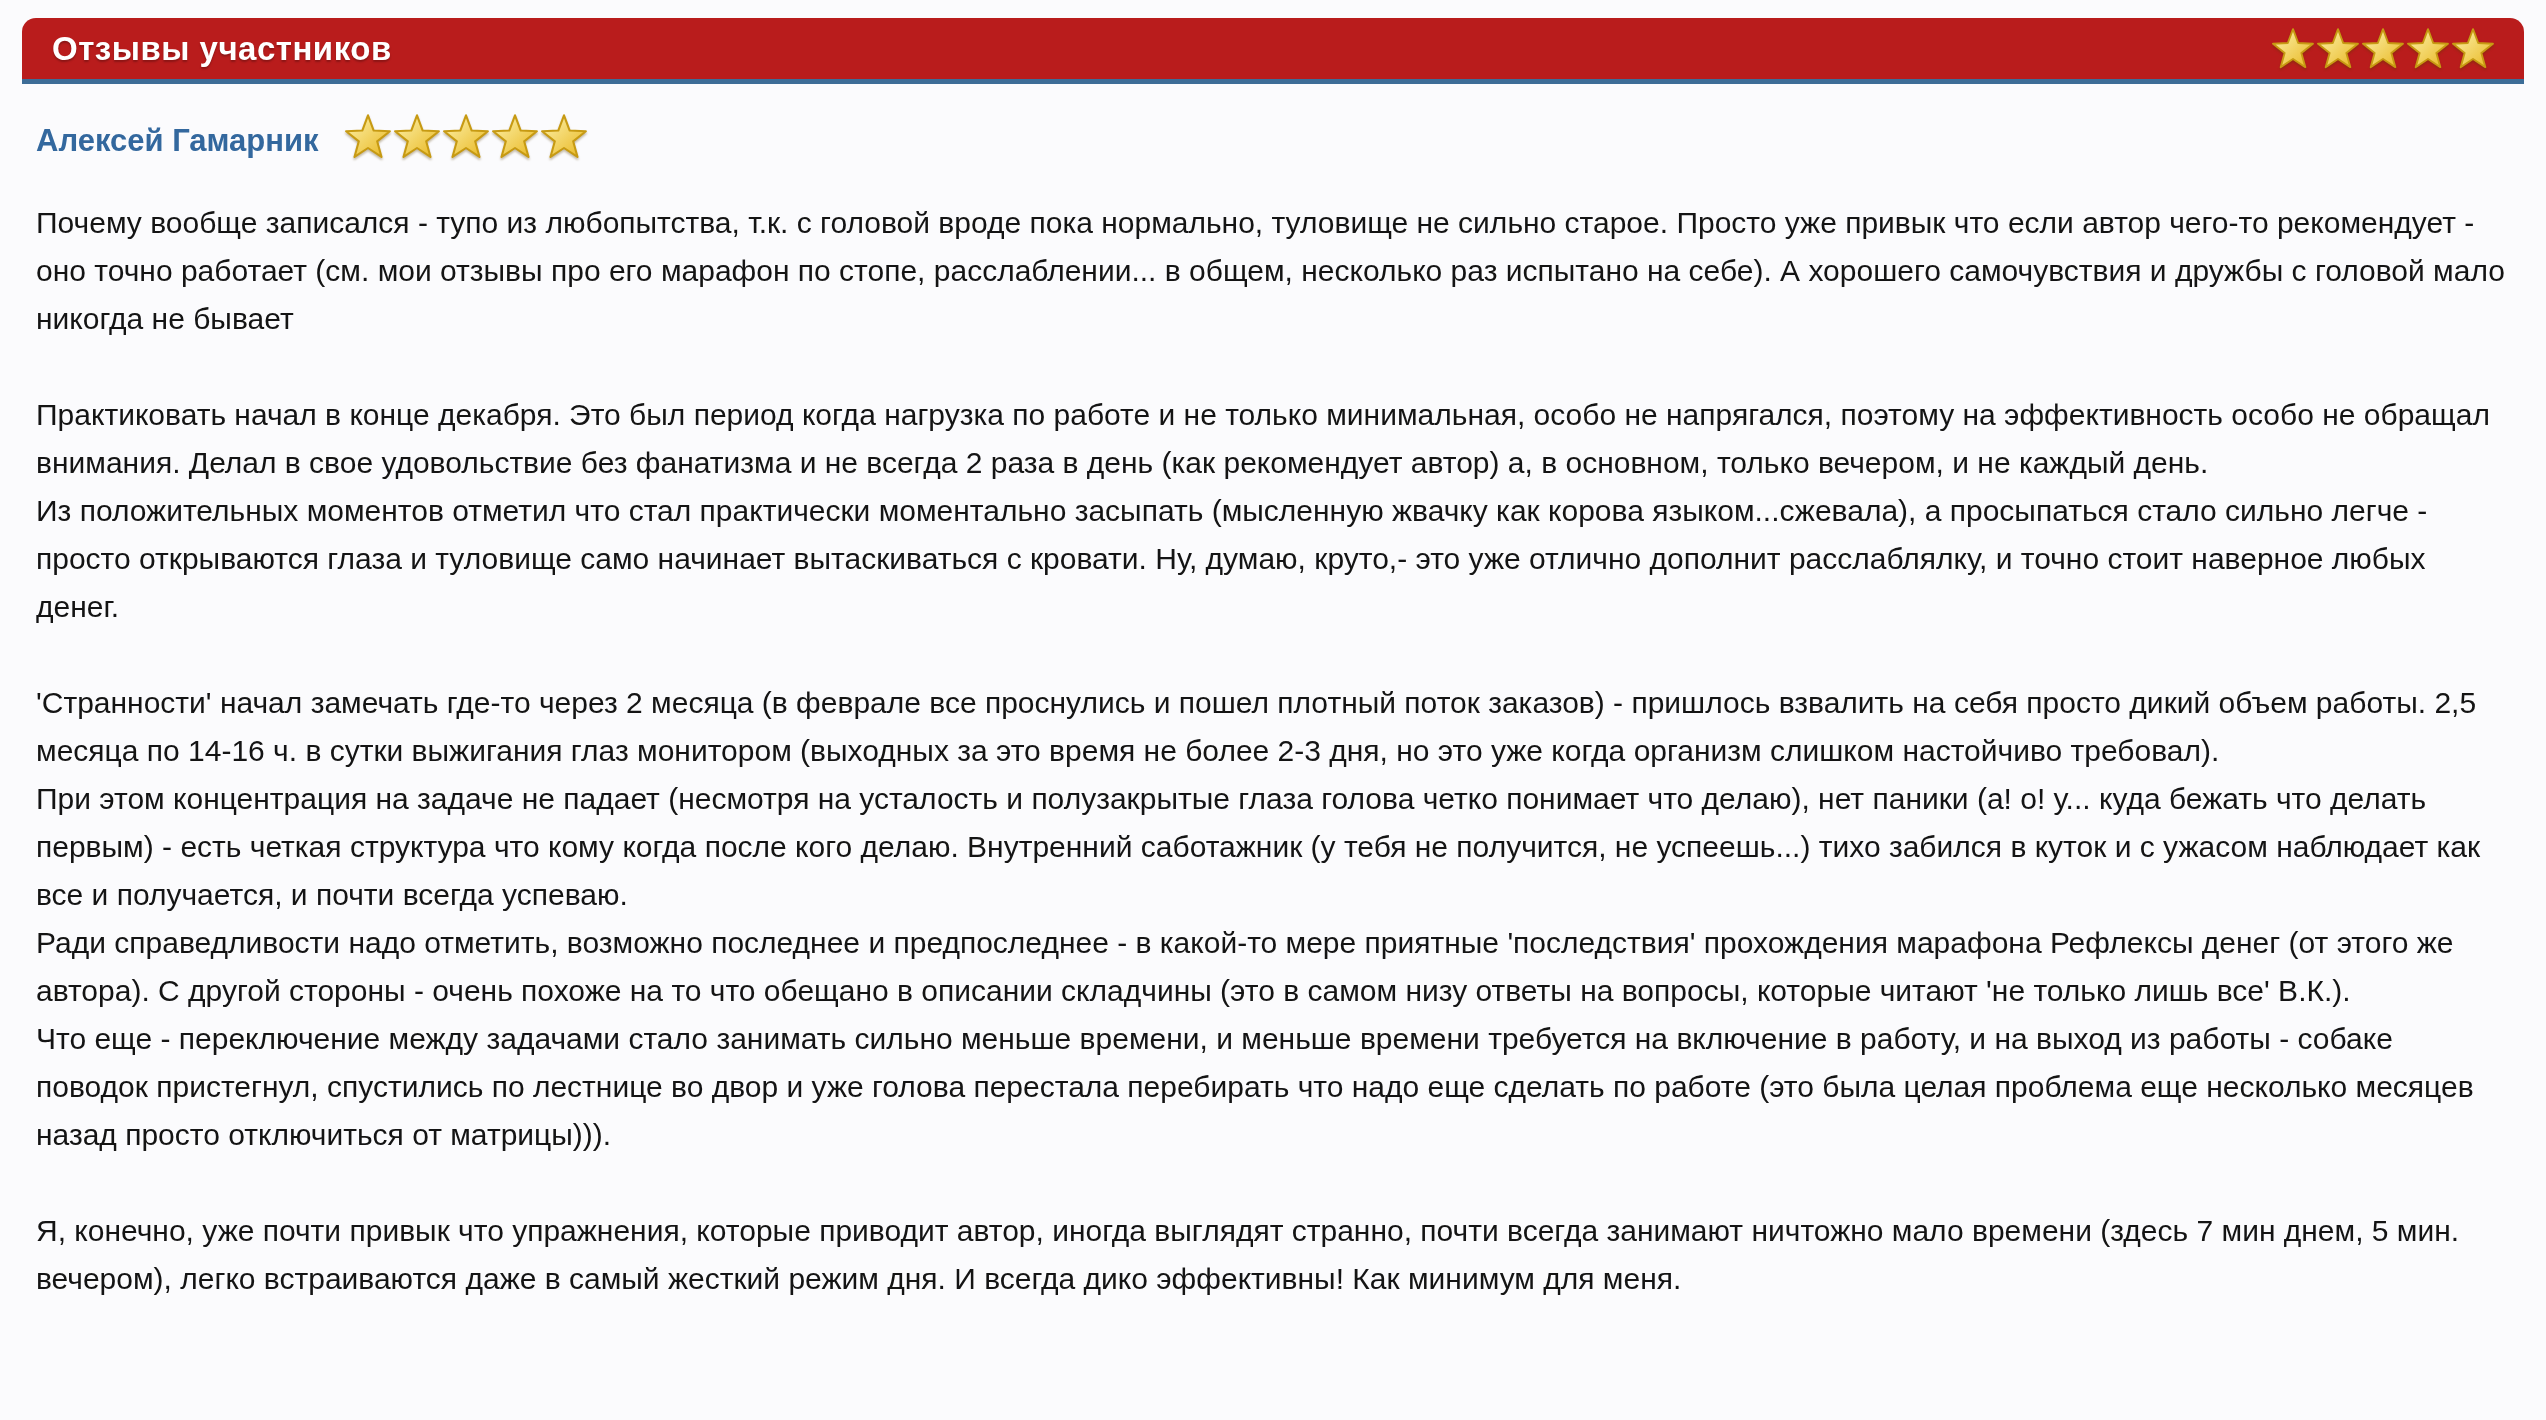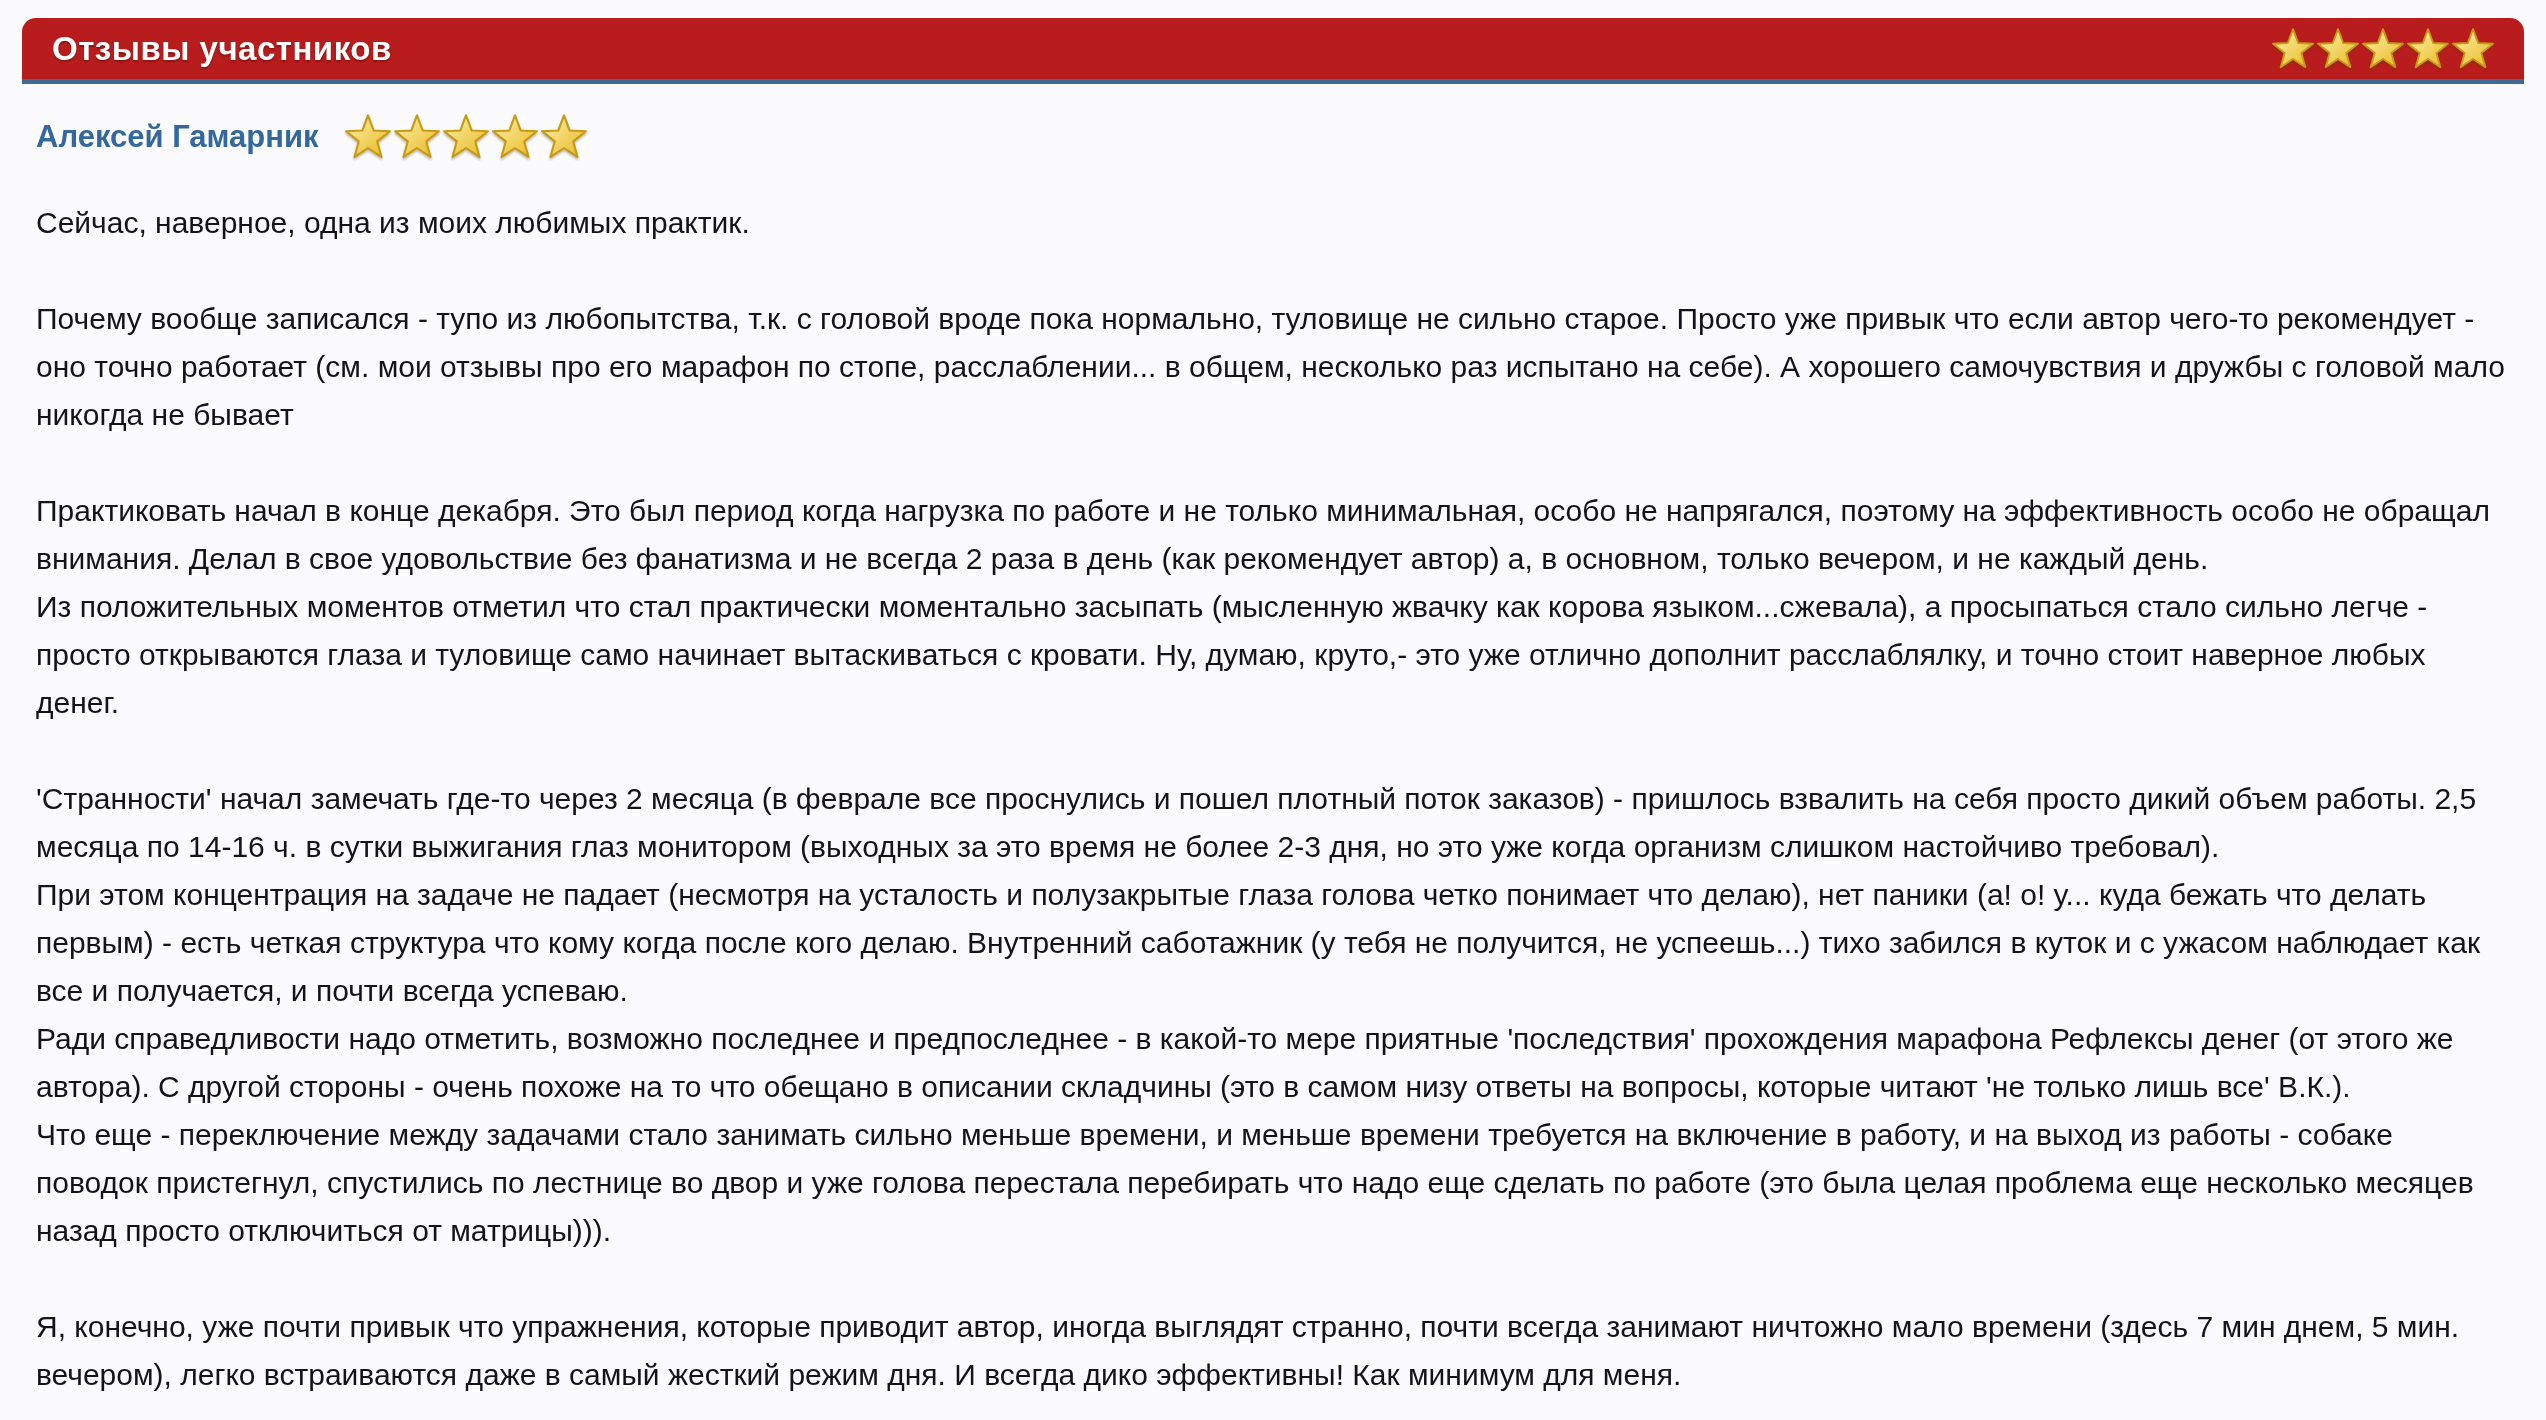--- a/index.html
+++ b/index.html
@@ -37,21 +37,21 @@
   .stars .star { display: inline-block; line-height: 0; }
   .stars-sm .star svg { width: 42px; height: 41px; }
   .stars-lg .star svg { width: 46px; height: 45px; }
   .star svg { filter: drop-shadow(0 2px 1px rgba(90,60,0,0.35)); }
 
   
   .review-card { padding: 0 36px; }
   .review-head {
     margin-top: 30px;
     display: flex;
-    align-items: center;
+    align-items: flex-end;
     gap: 26px;
   }
   .review-author {
     color: #33689e;
     font-size: 31px;
     font-weight: bold;
     text-decoration: none;
     cursor: pointer;
   }
   .review-body { margin-top: 40px; }
@@ -164,21 +164,20 @@
                 <stop offset="0" stop-color="#fdf3b0"></stop>
                 <stop offset="1" stop-color="#e8b61e"></stop>
               </linearGradient>
             </defs>
             <polygon points="10,0.3 12.47,6.9 19.51,7.21 13.99,11.6 15.88,18.39 10,14.5 4.12,18.39 6.01,11.6 0.49,7.21 7.53,6.9" fill="url(#sg9)" stroke="#c79a12" stroke-width="0.9" stroke-linejoin="round"></polygon>
           </svg></span>
       </span>
   </div>
 
   <div class="review-body">
-    <p>Сейчас, наверное, одна из моих любимых практик.</p>
     <p>Почему вообще записался - тупо из любопытства, т.к. с головой вроде пока нормально, туловище не сильно старое. Просто уже привык что если автор чего-то рекомендует - оно точно работает (см. мои отзывы про его марафон по стопе, расслаблении... в общем, несколько раз испытано на себе). А хорошего самочувствия и дружбы с головой мало никогда не бывает</p>
     <p>Практиковать начал в конце декабря. Это был период когда нагрузка по работе и не только минимальная, особо не напрягался, поэтому на эффективность особо не обращал внимания. Делал в свое удовольствие без фанатизма и не всегда 2 раза в день (как рекомендует автор) а, в основном, только вечером, и не каждый день.
 Из положительных моментов отметил что стал практически моментально засыпать (мысленную жвачку как корова языком...сжевала), а просыпаться стало сильно легче - просто открываются глаза и туловище само начинает вытаскиваться с кровати. Ну, думаю, круто,- это уже отлично дополнит расслаблялку, и точно стоит наверное любых денег.</p>
     <p>'Странности' начал замечать где-то через 2 месяца (в феврале все проснулись и пошел плотный поток заказов) - пришлось взвалить на себя просто дикий объем работы. 2,5 месяца по 14-16 ч. в сутки выжигания глаз монитором (выходных за это время не более 2-3 дня, но это уже когда организм слишком настойчиво требовал).
 При этом концентрация на задаче не падает (несмотря на усталость и полузакрытые глаза голова четко понимает что делаю), нет паники (а! о! у... куда бежать что делать первым) - есть четкая структура что кому когда после кого делаю. Внутренний саботажник (у тебя не получится, не успеешь...) тихо забился в куток и с ужасом наблюдает как все и получается, и почти всегда успеваю.
 Ради справедливости надо отметить, возможно последнее и предпоследнее - в какой-то мере приятные 'последствия' прохождения марафона Рефлексы денег (от этого же автора). С другой стороны - очень похоже на то что обещано в описании складчины (это в самом низу ответы на вопросы, которые читают 'не только лишь все' В.К.).
 Что еще - переключение между задачами стало занимать сильно меньше времени, и меньше времени требуется на включение в работу, и на выход из работы - собаке поводок пристегнул, спустились по лестнице во двор и уже голова перестала перебирать что надо еще сделать по работе (это была целая проблема еще несколько месяцев назад просто отключиться от матрицы))).</p>
     <p>Я, конечно, уже почти привык что упражнения, которые приводит автор, иногда выглядят странно, почти всегда занимают ничтожно мало времени (здесь 7 мин днем, 5 мин. вечером), легко встраиваются даже в самый жесткий режим дня. И всегда дико эффективны! Как минимум для меня.</p>
 
   </div>

